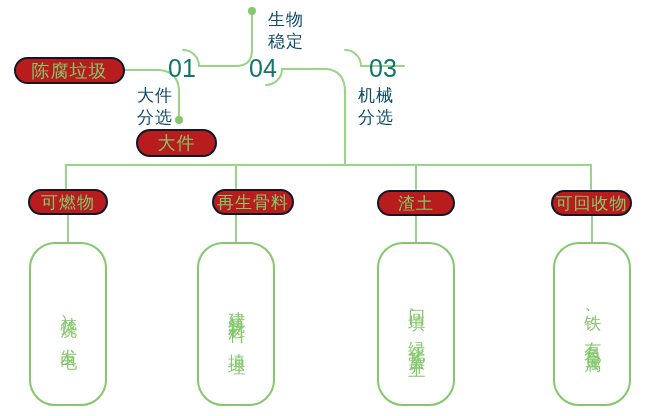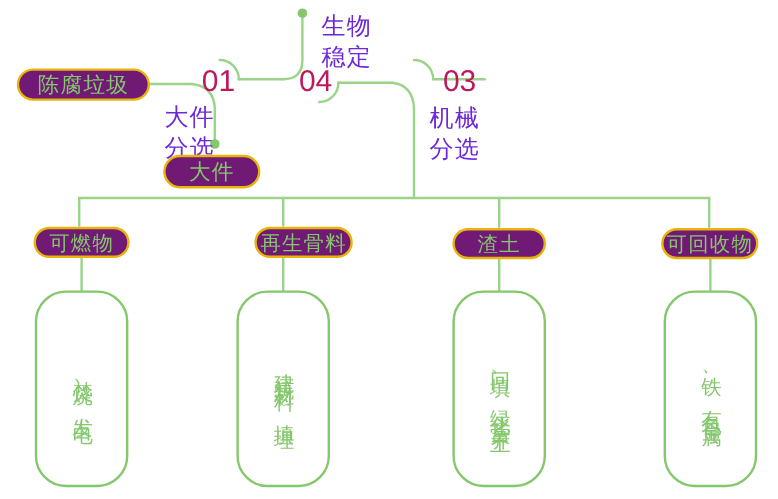--- a/index.html
+++ b/index.html
@@ -2,51 +2,51 @@
 <html><head>
 <meta charset="utf-8">
 <style>
   html,body{margin:0;padding:0;background:#ffffff;}
   body{font-family:"Liberation Sans","DejaVu Sans",sans-serif;}
   .stage{position:relative;width:648px;height:416px;background:#ffffff;overflow:hidden;}
   .stage svg{position:absolute;left:0;top:0;}
 
   .pill{
     position:absolute;
-    border:2px solid #eab308;
+    border:2px solid #0f172a;
     border-radius:16px;
     color:#84C76C;
     display:flex;align-items:center;justify-content:center;
     box-sizing:border-box;
     letter-spacing:1px;
-    background:#701a75;
+    background:#b91c1c;
   }
   .pill.source{left:14px;top:57px;width:111px;height:27px;font-size:18px;}
   .pill.bulky{left:136px;top:129px;width:81px;height:28px;font-size:18px;}
   .pill.cat{height:26px;font-size:17px;}
   .pill.cat1{left:28px;top:189px;width:80px;}
   .pill.cat2{left:212px;top:189px;width:82px;}
   .pill.cat3{left:377px;top:190px;width:78px;}
   .pill.cat4{left:551px;top:190px;width:81px;}
 
   .num{
     position:absolute;width:36px;text-align:center;
-    font-size:25px;line-height:26px;color:#be185d;font-weight:400;
+    font-size:25px;line-height:26px;color:#0f766e;font-weight:400;
   }
   .num.n1{left:164px;top:55px;}
   .num.n2{left:245px;top:55px;}
   .num.n3{left:324px;top:55px;margin-left:41px;}
 
   .dark-label{
-    position:absolute;color:#6d28d9;font-size:20px;line-height:1.32;
+    position:absolute;color:#0c4a6e;font-size:17px;line-height:1.32;
     white-space:pre-line;letter-spacing:1px;
   }
   .dl1{left:137px;top:85px;}
   .dl2{left:268px;top:9px;}
-  .dl3{left:358px;top:86px;}
+  .dl3{left:358px;top:86px;font-family:Liberation Mono, monospace;}
 
   .box{
     position:absolute;top:242px;width:78px;height:164px;
     border:2px solid #84C76C;border-radius:26px;
     box-sizing:border-box;
     display:flex;align-items:center;justify-content:center;
     background:#ffffff;
   }
   .box.b1{left:29px;}
   .box.b2{left:197px;}

